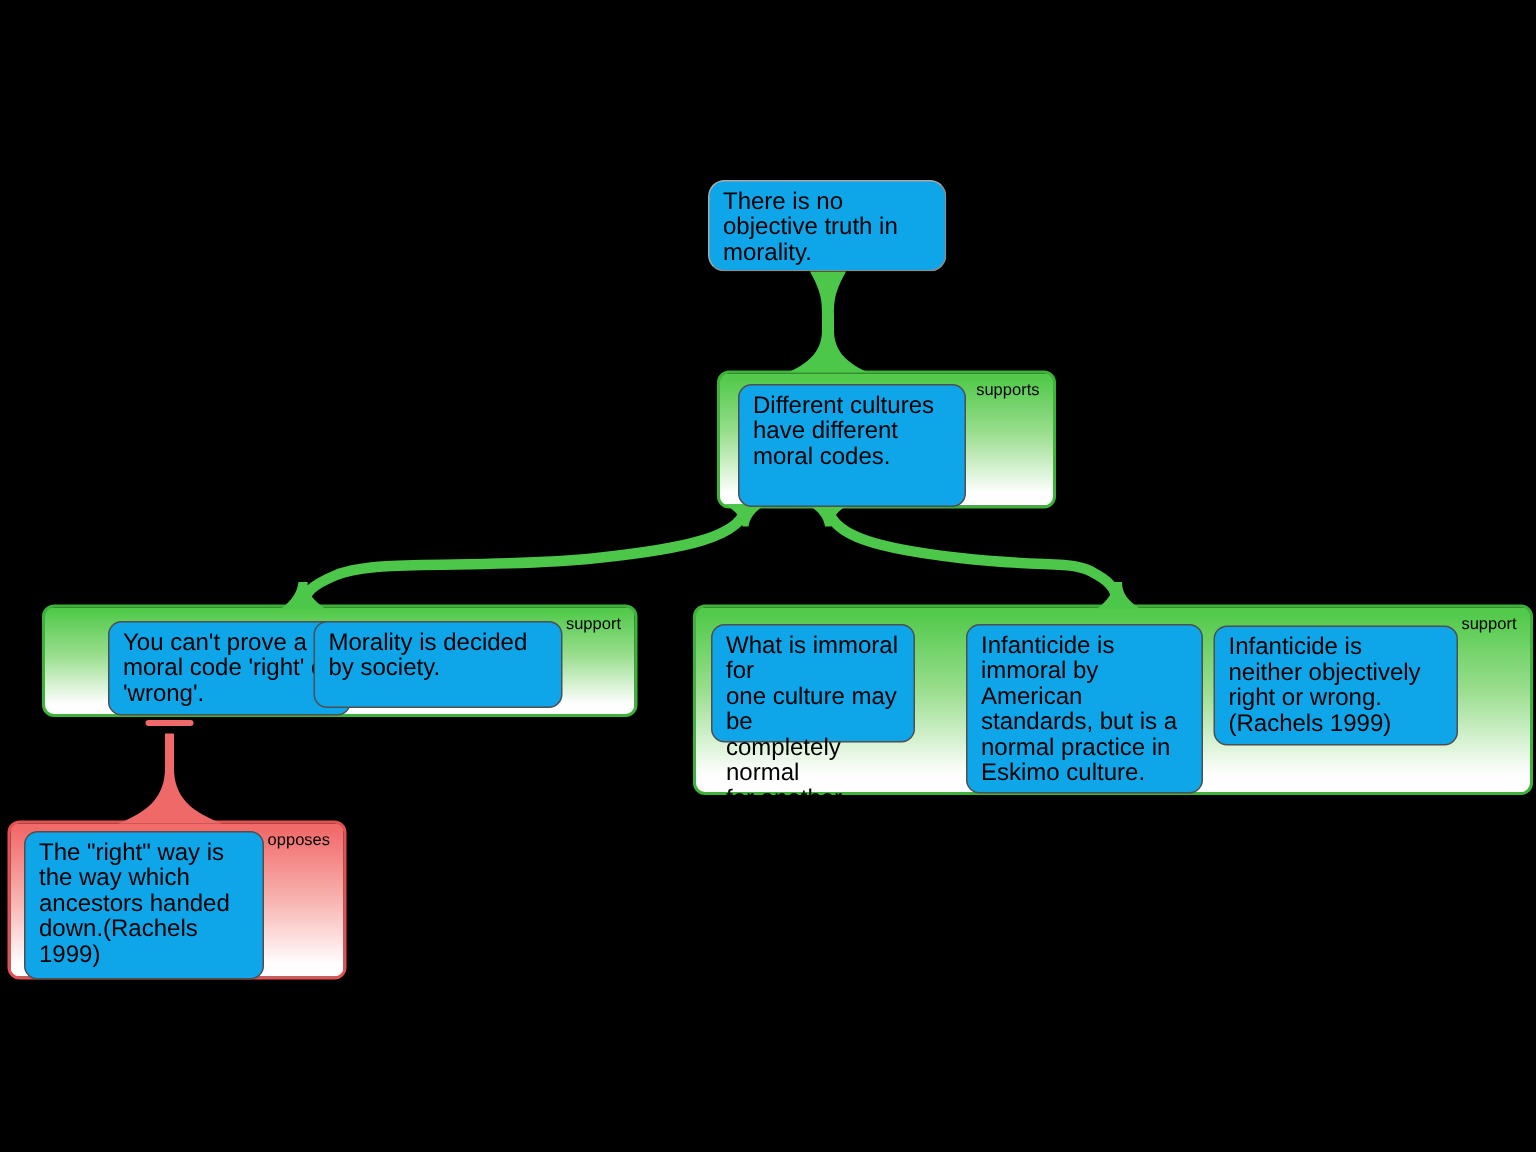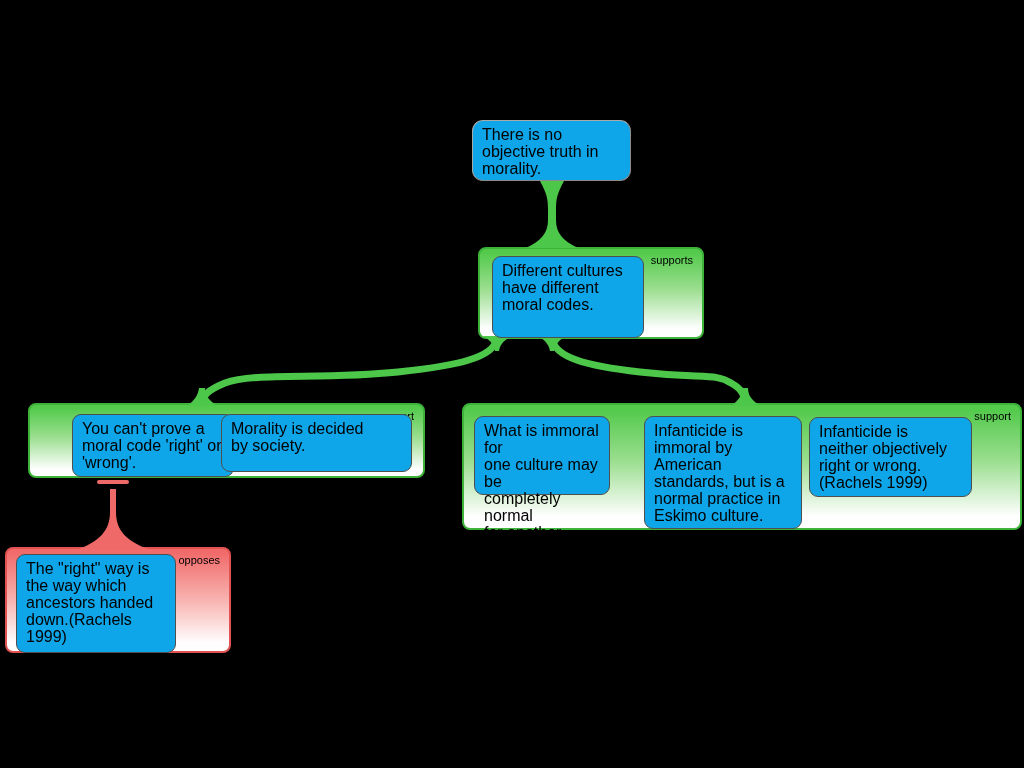--- a/index.html
+++ b/index.html
@@ -80,21 +80,21 @@
     </div>
   </div>
 
   <div class="group support" style="left:28px; top:403px; width:397px; height:75px;">
     <span class="group-label">support</span>
     <div class="claim" style="left:10px; top:9px; width:162px; height:63px;margin-left:32px;">
       <div class="claim-text">You can't prove a
 moral code 'right' or
 'wrong'.</div>
     </div>
-    <div class="claim" style="left:179px; top:9px; width:191px; height:58px;margin-left:12px;">
+    <div class="claim" style="left:179px; top:9px; width:166px; height:58px;">
       <div class="claim-text">Morality is decided
 by society.</div>
     </div>
   </div>
 
   <div class="group support" style="left:462px; top:403px; width:560px; height:127px;">
     <span class="group-label">support</span>
     <div class="claim" style="left:10px; top:11px; width:136px; height:79px;">
       <div class="claim-text">What is immoral for
 one culture may be

